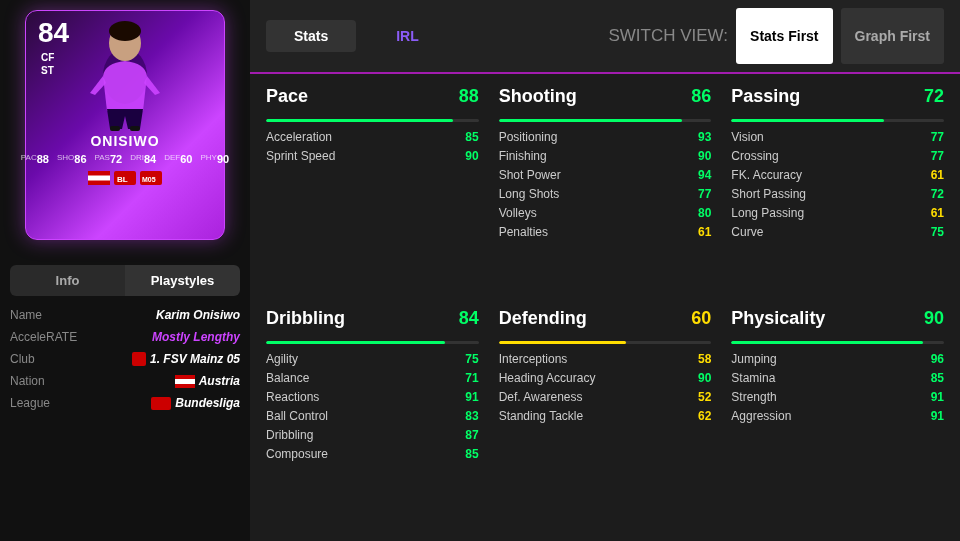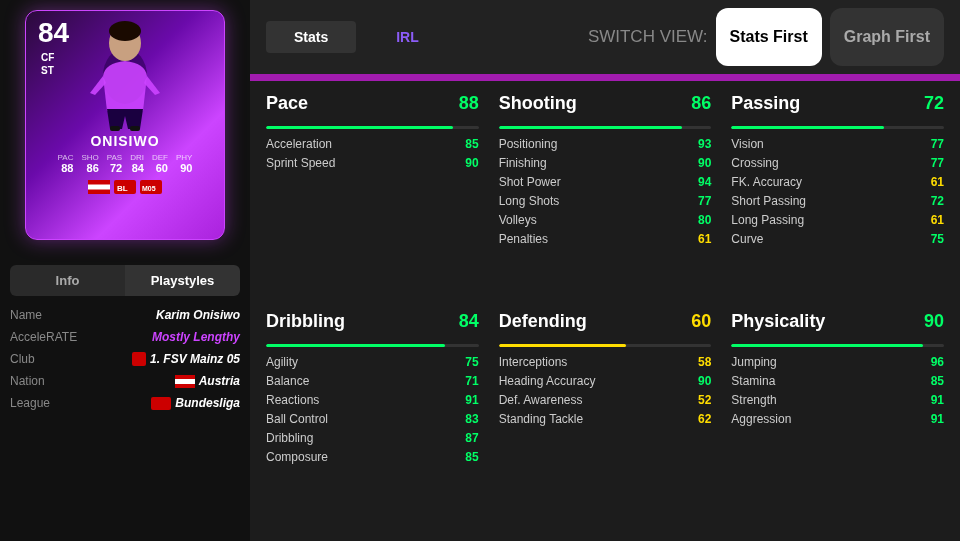--- a/index.html
+++ b/index.html
@@ -81,22 +81,21 @@
 
     .card-stat-value {
       font-size: 11px;
       font-weight: 700;
       color: #fff;
       text-align: center;
     }
 
     .card-stat-item {
       display: flex;
-      flex-direction: column;
-      align-items: flex-end;
+      align-items: flex-start;
     }
 
     .card-flags {
       display: flex;
       gap: 4px;
       margin-top: 6px;
     }
 
     
     .info-tabs {
@@ -164,21 +163,21 @@
       flex-direction: column;
       padding: 0;
     }
 
     
     .top-nav {
       display: flex;
       align-items: center;
       padding: 8px 16px;
       background: #222;
-      border-bottom: 7px solid #a21caf;
+      border-bottom: 2px solid #a21caf;
     }
 
     .nav-tabs {
       display: flex;
       gap: 0;
     }
 
     .nav-tab {
       padding: 8px 28px;
       font-size: 14px;
@@ -205,24 +204,24 @@
       gap: 8px;
     }
 
     .switch-label {
       font-size: 17px;
       color: #888;
     }
 
     .switch-btn {
       padding: 20px 14px;
-      font-size: 16px;
+      font-size: 14px;
       font-weight: 600;
       cursor: pointer;
-      border-radius: 12px;
+      border-radius: 3px;
     }
 
     .switch-btn.active {
       background: #fff;
       color: #000;
     }
 
     .switch-btn.inactive {
       background: #333;
       color: #aaa;

